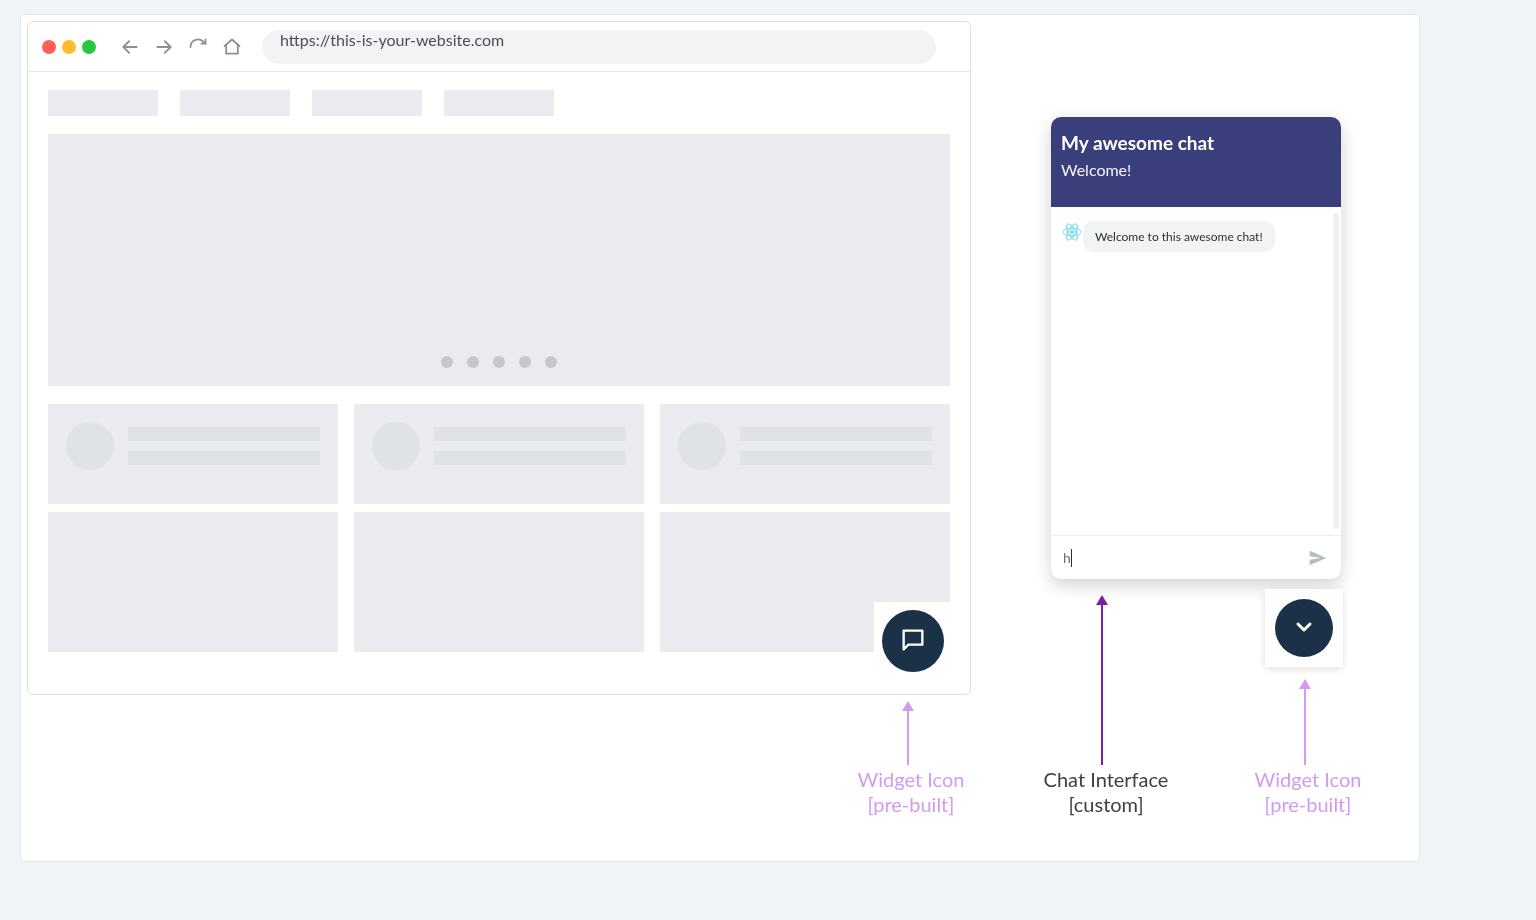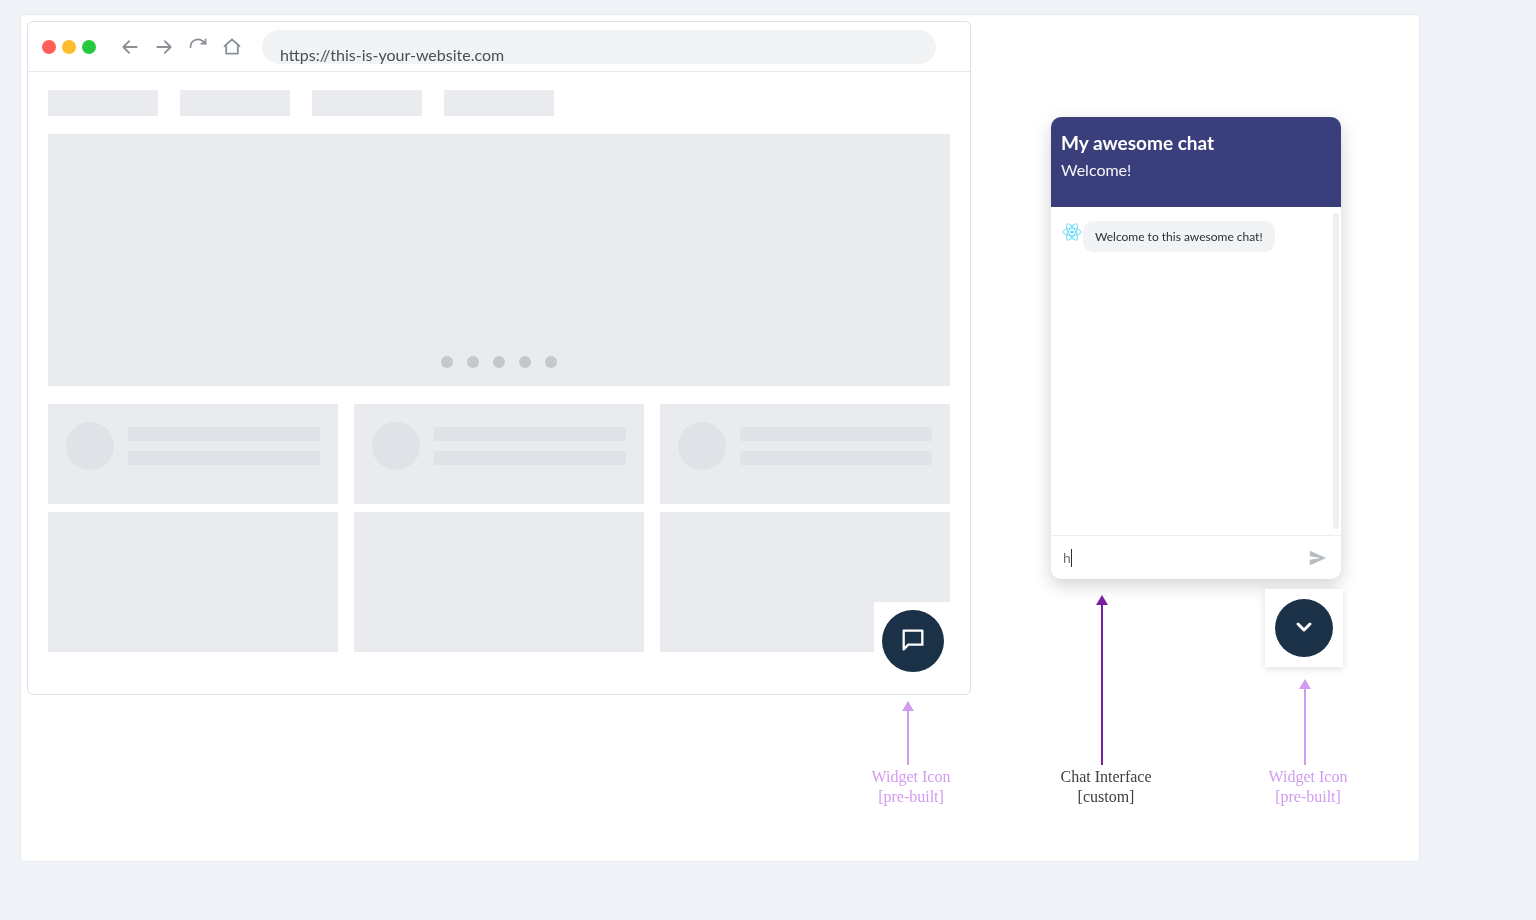--- a/index.html
+++ b/index.html
@@ -49,21 +49,21 @@
   .dot.yellow { background: #ffbd2e; }
   .dot.green { background: #27c93f; }
   .nav-icons { display: flex; gap: 14px; align-items: center; color: #8a8f98; margin-left: 14px; }
   .nav-icons svg { width: 20px; height: 20px; display:block; }
   .url-pill {
     flex: 1;
     height: 34px;
     background: #f1f3f5;
     border-radius: 18px;
     display: flex;
-    align-items: flex-end;
+    align-items: flex-start;
     padding: 0 18px;
     color: #4a4f57;
     font-size: 16px;
     margin-left: 10px;
     margin-right: 20px;
   }
   .skeleton-area { padding: 18px 20px; }
   .sk-row { display: flex; gap: 22px; }
   .sk-block { background: #e9ebee; }
   .sk-menu .sk-block { width: 110px; height: 26px; }
@@ -162,21 +162,21 @@
     box-shadow: 0 2px 8px rgba(0,0,0,0.12);
     display:flex; align-items:center; justify-content:center;
   }
   .chevron-circle {
     width:58px; height:58px; border-radius:50%;
     background:#1a3147; display:flex; align-items:center; justify-content:center;
   }
   .chevron-circle svg { width:24px; height:24px; color:#fff; }
 
   
-  .anno { position:absolute; text-align:center; font-size:16px; line-height:1.25;font-family:Liberation Serif, serif; }
+  .anno { position:absolute; text-align:center; font-size:20px; line-height:1.25; }
   .anno.purple-dark { color:#404040; }
   .anno.purple-light { color:#d29bf0; }
   .arrow-line { position:absolute; width:2px; }
   .arrow-line.dark { background:#7b1fa2; }
   .arrow-line.light { background:#d29bf0; }
   .arrow-head { position:absolute; width:0; height:0; border-left:6px solid transparent; border-right:6px solid transparent; }
   .arrow-head.dark { border-bottom:10px solid #7b1fa2; }
   .arrow-head.light { border-bottom:10px solid #d29bf0; }
 </style>
 </head>

